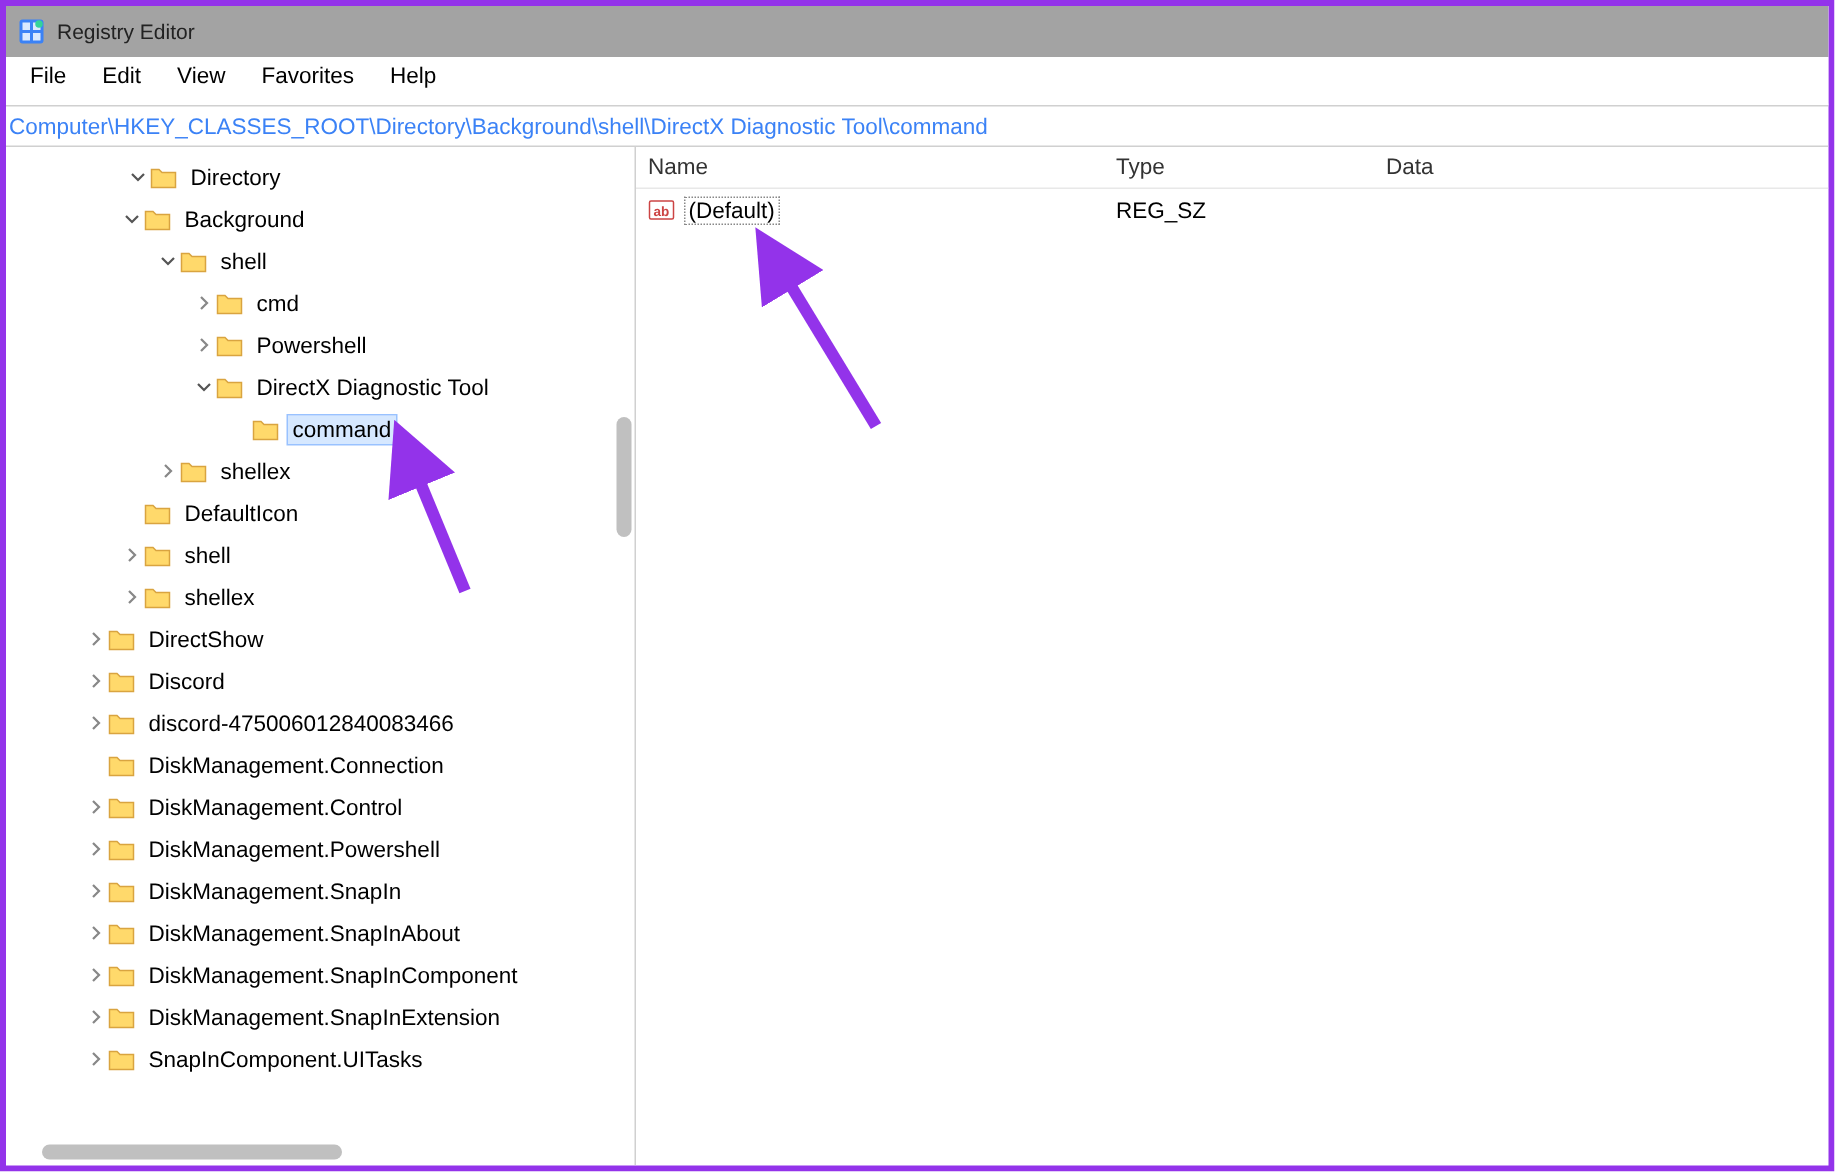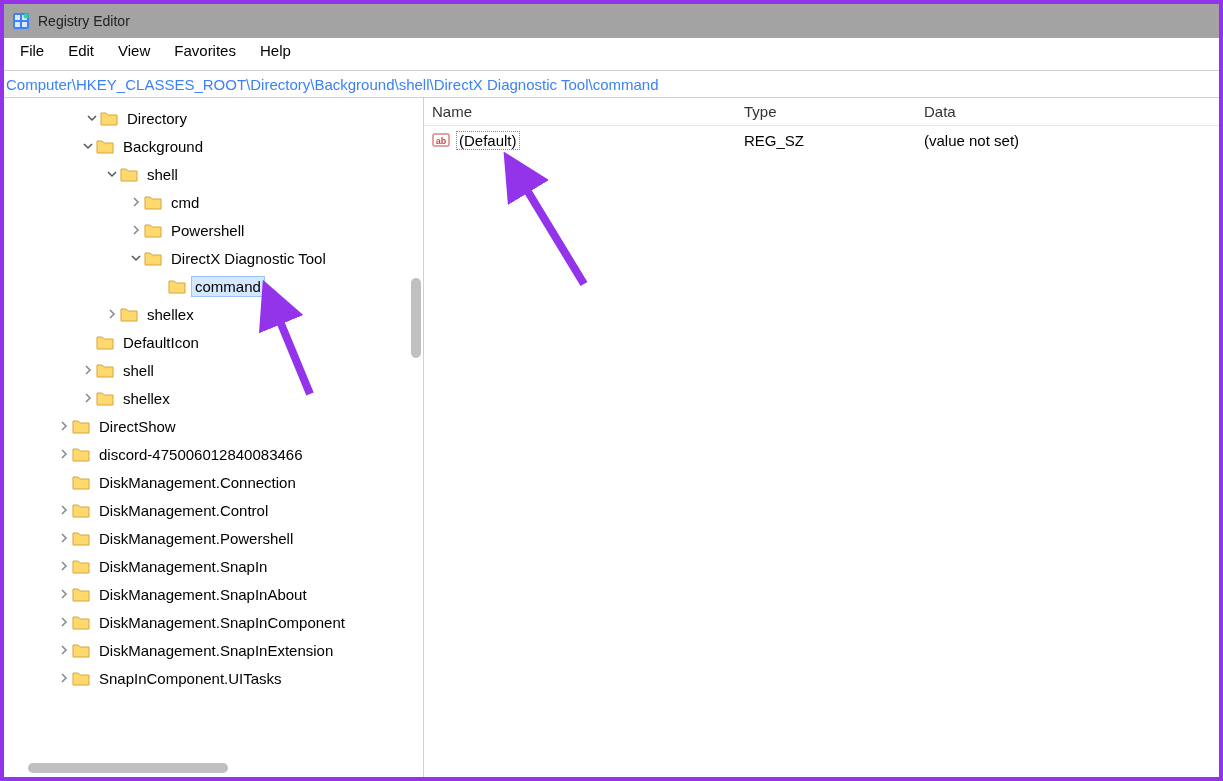--- a/index.html
+++ b/index.html
@@ -196,20 +196,31 @@
                 <path d="M3 1 L7 5 L3 9" stroke="#888" stroke-width="1.5" fill="none"></path>
               </svg>
             </span>
           <span class="folder-icon"><svg viewBox="0 0 18 15">
                 <path d="M1 3 L1 14 L17 14 L17 4 L8 4 L6 2 L1 2 Z" fill="#ffd96b" stroke="#d9a440"></path>
               </svg></span>
           <span class="label">DirectShow</span>
         </div>
 
 
+        <div class="tree-row" style="padding-left:52px">
+          <span class="expander">
+              <svg width="10" height="10" viewBox="0 0 10 10">
+                <path d="M3 1 L7 5 L3 9" stroke="#888" stroke-width="1.5" fill="none"></path>
+              </svg>
+            </span>
+          <span class="folder-icon"><svg viewBox="0 0 18 15">
+                <path d="M1 3 L1 14 L17 14 L17 4 L8 4 L6 2 L1 2 Z" fill="#ffd96b" stroke="#d9a440"></path>
+              </svg></span>
+          <span class="label">Discord</span>
+        </div>
 
         <div class="tree-row" style="padding-left:52px">
           <span class="expander">
               <svg width="10" height="10" viewBox="0 0 10 10">
                 <path d="M3 1 L7 5 L3 9" stroke="#888" stroke-width="1.5" fill="none"></path>
               </svg>
             </span>
           <span class="folder-icon"><svg viewBox="0 0 18 15">
                 <path d="M1 3 L1 14 L17 14 L17 4 L8 4 L6 2 L1 2 Z" fill="#ffd96b" stroke="#d9a440"></path>
               </svg></span>
@@ -322,21 +333,20 @@
         <div class="col-name" style="display:flex;align-items:center;padding-left:0">
           <span class="val-icon">
             <svg viewBox="0 0 18 18">
                 <rect x="1" y="3" width="16" height="12" rx="1" fill="#fff" stroke="#c44"></rect>
                 <text x="9" y="13" font-size="9" font-weight="bold" fill="#c44" text-anchor="middle">ab</text>
               </svg>
           </span>
           <span class="val-name">(Default)</span>
         </div>
         <div class="col-type">REG_SZ</div>
-        <div class="col-data">(value not set)</div>
       </div>
     </div>
 
   </div>
 
   <div class="arrow" style="left:256px; top:290px;">
     <svg width="70" height="110">
         <defs>
           <marker id="ah1" markerWidth="6" markerHeight="6" refX="3" refY="3" orient="auto">
             <path d="M0,0 L6,3 L0,6 Z" fill="#9333ea"></path>

